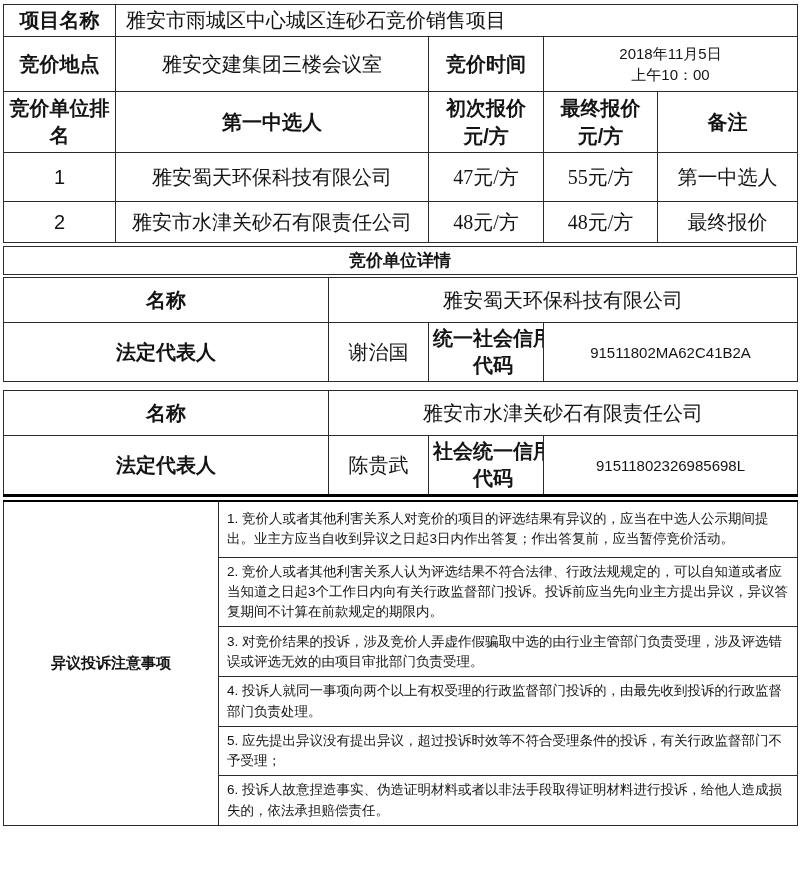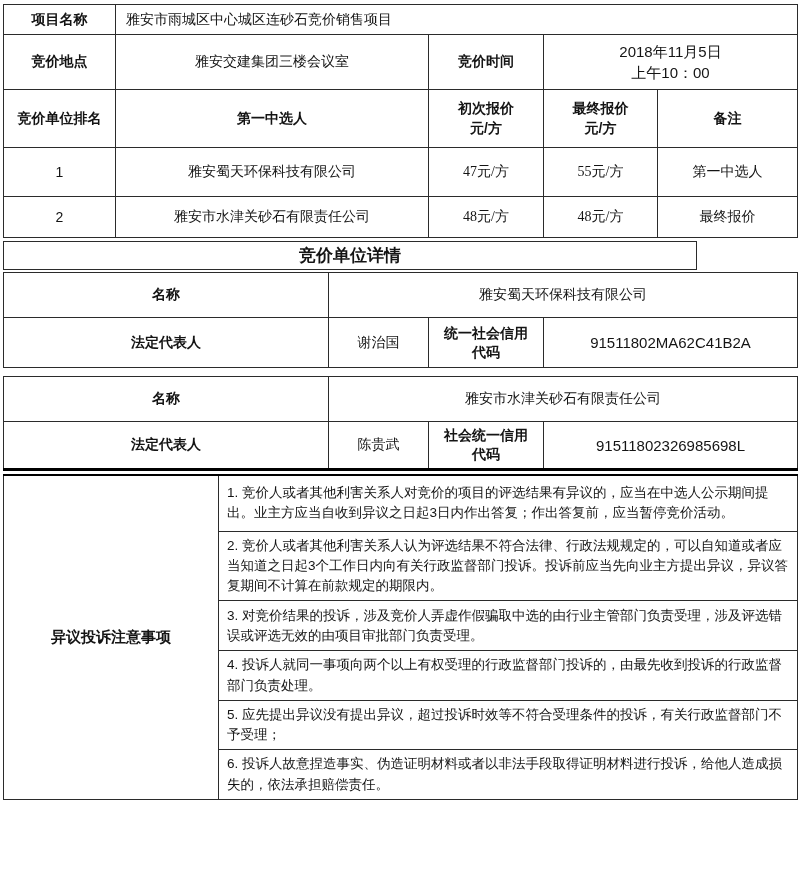--- a/index.html
+++ b/index.html
@@ -3,25 +3,25 @@
 <meta charset="utf-8">
 <style>
   * { box-sizing: border-box; }
   html,body { margin:0; padding:0; background:#ffffff; }
   body {
     width:800px; height:887px; overflow:hidden;
     font-family:"Liberation Sans", sans-serif; color:#141414;
   }
   .page { padding:4px 3px 0 3px; }
 
-  table { border-collapse:collapse; width:694px; table-layout:fixed; }
+  table { border-collapse:collapse; width:794px; table-layout:fixed; }
   td {
     border:1px solid #2b2b2b;
     text-align:center; vertical-align:middle;
-    padding:2px 4px; font-size:14px; overflow:hidden;
+    padding:2px 4px; font-size:20px; overflow:hidden;
     background:#ffffff;
   }
   .lbl  { font-weight:bold; font-family:"Liberation Sans", sans-serif; }
   .serif{ font-family:"Liberation Serif", serif; font-weight:normal;margin-top:19px; }
   .sans { font-family:"Liberation Sans", sans-serif; font-weight:normal; }
   .big  { font-size:15px; }
 
   .t-gap2 { margin-top:3px; }
   .t-gap3 { margin-top:2px; }
   .t-gap8 { margin-top:8px; }

